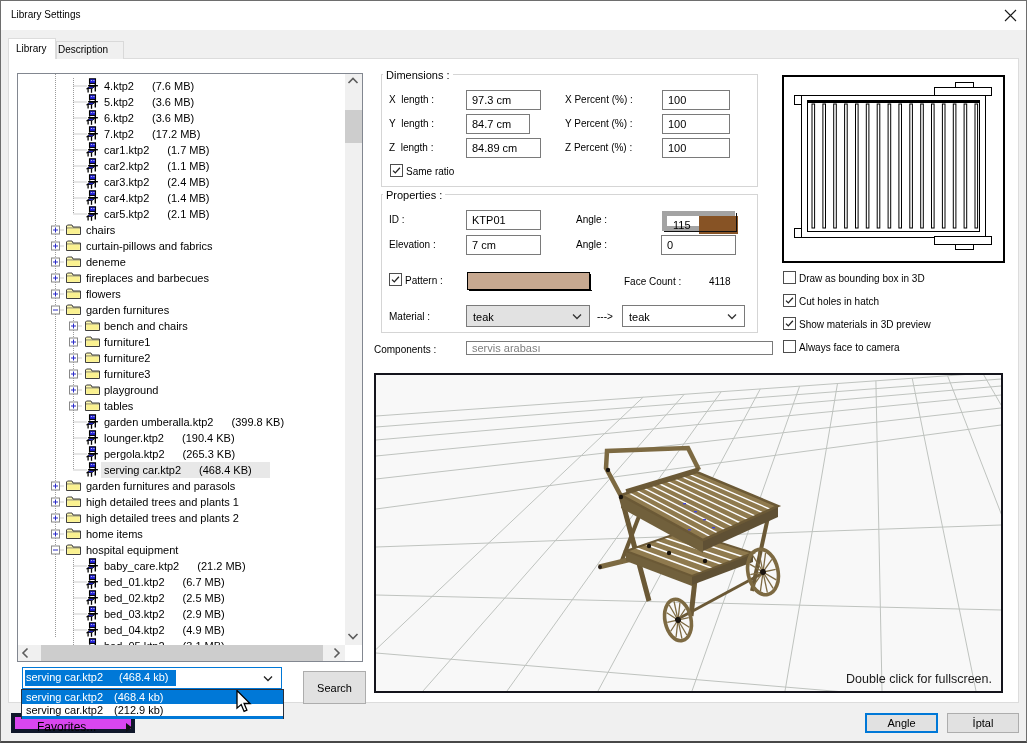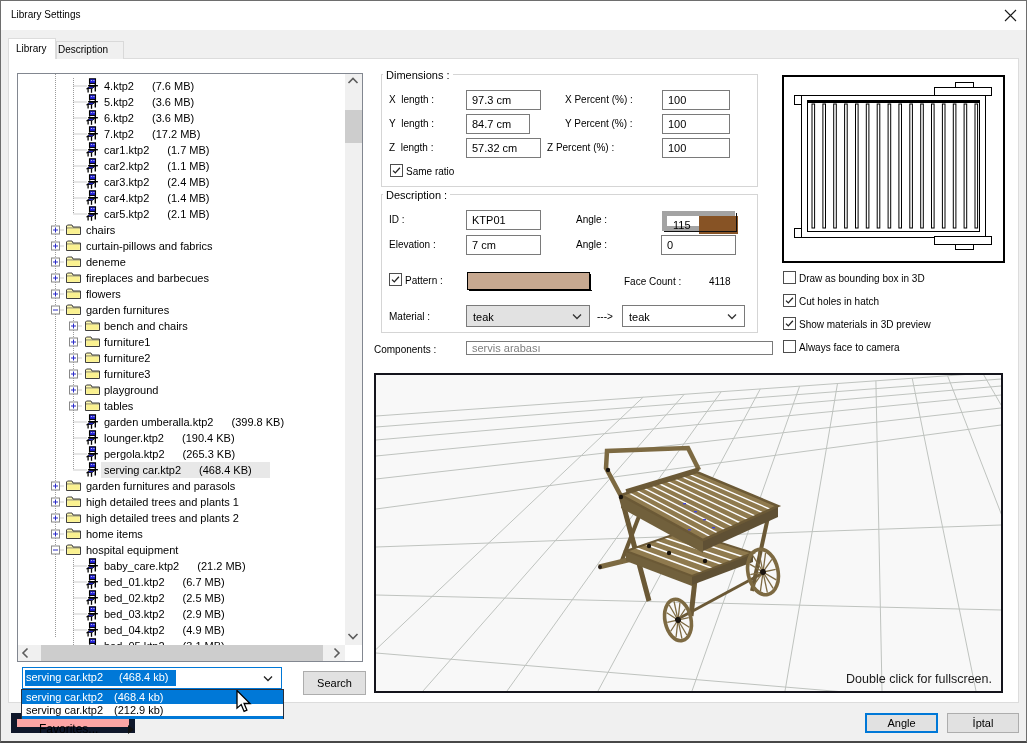--- a/index.html
+++ b/index.html
@@ -224,35 +224,35 @@
     <path d="M6.5,3.5 L11,8 L6.5,12.5" fill="none" stroke="#5c5c5c" stroke-width="1.6"></path>
   </svg>
 <div class="gb" style="left:381px;top:74px;width:377px;height:113px">
     <span class="gblbl">Dimensions :</span>
   </div>
 <div class="lbl" style="left:389px;top:93px">X&nbsp; length :</div>
 <div class="edit" style="left:466px;top:90px;width:75px;height:20px">97.3 cm</div>
 <div class="lbl" style="left:389px;top:117px">Y&nbsp; length :</div>
 <div class="edit" style="left:466px;top:114px;width:64px;height:20px">84.7 cm</div>
 <div class="lbl" style="left:389px;top:141px">Z&nbsp; length :</div>
-<div class="edit" style="left:466px;top:138px;width:75px;height:20px">57.32 cm</div>
+<div class="edit" style="left:466px;top:138px;width:75px;height:20px">84.89 cm</div>
 <div class="lbl" style="left:565px;top:93px">X Percent (%) :</div>
 <div class="edit" style="left:662px;top:90px;width:68px;height:20px">100</div>
 <div class="lbl" style="left:565px;top:117px">Y Percent (%) :</div>
 <div class="edit" style="left:662px;top:114px;width:68px;height:20px">100</div>
-<div class="lbl" style="left:547px;top:141px">Z Percent (%) :</div>
+<div class="lbl" style="left:565px;top:141px">Z Percent (%) :</div>
 <div class="edit" style="left:662px;top:138px;width:68px;height:20px">100</div>
 <div class="abs" style="left:390px;top:164px;width:13px;height:13px;border:1px solid #4d4d4d;background:#fff">
     <svg width="11" height="11" viewBox="0 0 11 11" style="position:absolute;left:0px;top:0px">
       <path d="M2,5.6 L4.3,7.9 L8.9,2.8" fill="none" stroke="#222" stroke-width="1.3"></path>
     </svg>
   </div>
 <div class="lbl" style="left:406px;top:165px">Same ratio</div>
 <div class="gb" style="left:381px;top:194px;width:377px;height:139px">
-    <span class="gblbl">Description :</span>
+    <span class="gblbl">Properties :</span>
   </div>
 <div class="lbl" style="left:389px;top:213px">ID :</div>
 <div class="edit" style="left:466px;top:210px;width:75px;height:20px">KTP01</div>
 <div class="lbl" style="left:576px;top:213px">Angle :</div>
 <div class="abs" style="left:662px;top:211px;width:73px;height:20px;border:5px solid #a3a3a3;background:#fff">
 <div class="abs" style="left:32px;top:0;width:39px;height:18px;background:#875325"></div>
 <div class="abs" style="left:6px;top:3px;font-size:11px">115</div>
   </div>
 <div class="abs" style="left:664px;top:231px;width:73px;height:1px;background:#111"></div>
 <div class="abs" style="left:736px;top:213px;width:1px;height:19px;background:#111"></div>
@@ -439,20 +439,20 @@
 <div class="abs" style="left:0;top:0;width:261px;height:14px;background:#0078d7"></div>
 <div class="abs" style="left:4px;top:1px;font-size:11px;color:#fff">serving car.ktp2</div>
 <div class="abs" style="left:92px;top:1px;font-size:11px;color:#fff">(468.4 kb)</div>
 <div class="abs" style="left:4px;top:14px;font-size:11px;color:#000">serving car.ktp2</div>
 <div class="abs" style="left:92px;top:14px;font-size:11px;color:#000">(212.9 kb)</div>
 <div class="abs" style="left:0;top:26px;width:261px;height:3px;background:#0078d7"></div>
   </div>
 <svg width="20" height="30" viewBox="0 0 20 30" style="position:absolute;left:236px;top:690px;z-index:60">
 <path d="M1,0.5 L1,18.2 L5.2,14.6 L8.1,21.4 L10.9,20.2 L8.1,13.5 L14,13.5 Z" fill="#fff" stroke="#000" stroke-width="1.3"></path>
   </svg>
-<div class="btn" style="left:303px;top:671px;width:63px;height:24px">Search</div>
-<div class="abs" style="left:11px;top:713px;width:124px;height:20px;background:#fca5a5;border:6px solid #0f172a;z-index:10">
+<div class="btn" style="left:303px;top:671px;width:63px;height:33px">Search</div>
+<div class="abs" style="left:11px;top:713px;width:124px;height:20px;background:#d946ef;border:4px solid #0f172a;z-index:10">
 <div class="abs" style="left:22px;top:3px;font-size:12px">Favorites...</div>
 <svg width="6" height="9" viewBox="0 0 6 9" style="position:absolute;left:111px;top:6px">
       <path d="M0,0 L6,4.5 L0,9 Z" fill="#111"></path>
     </svg>
   </div>
 <div class="btn" style="left:865px;top:713px;width:73px;height:20px;border:2px solid #0078d7">Angle</div>
 <div class="btn" style="left:947px;top:713px;width:72px;height:20px">İptal</div>
 </body></html>

